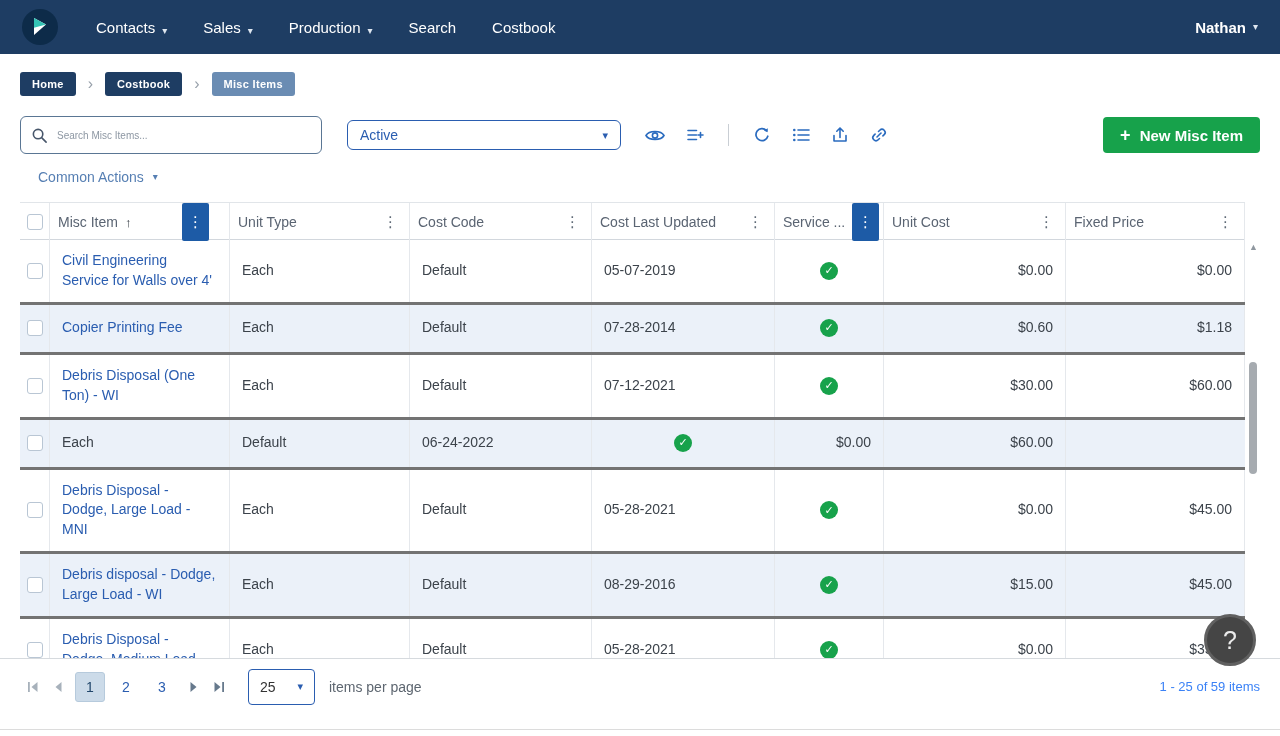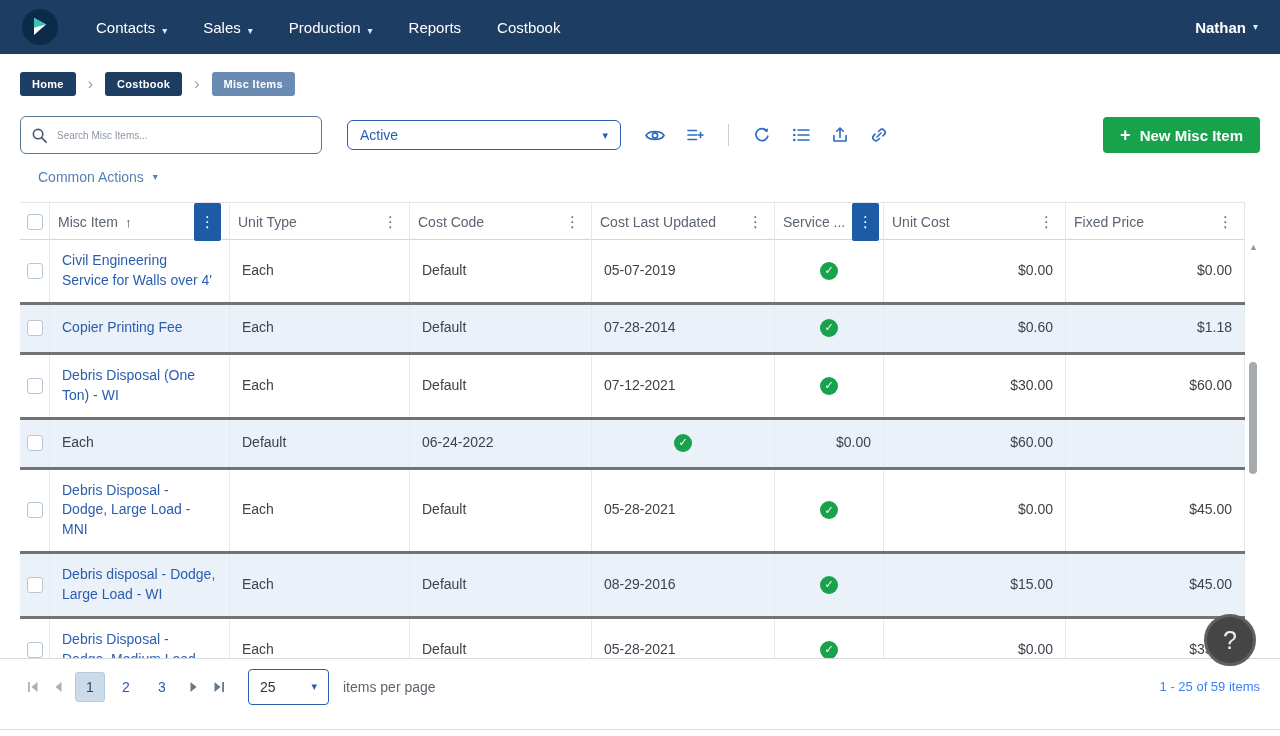--- a/index.html
+++ b/index.html
@@ -77,21 +77,21 @@
 
   
   .pager { border-top:1px solid #d6dade; height:56px; display:flex; align-items:center;
            padding:0 20px; background:#fff; margin-top:0; }
   .pg-btn { background:none; border:none; cursor:pointer; padding:4px 6px; display:flex; align-items:center; }
   .pg-btn.disabled { color:#a7b1bb; }
   .pg-btn.enabled { color:#66798c; }
   .pg-num { width:30px; height:30px; border:none; background:none; font-size:14px; color:#2a5db0;
             cursor:pointer; border-radius:3px; margin:0 3px; font-family:inherit; }
   .pg-num.current { background:#ccdbe9; color:#21466b; border:1px solid #b6cadc; }
-  .page-size { width:81px; height:36px; margin-left:16px; border:1px solid #2a5db0; border-radius:4px;
+  .page-size { width:67px; height:36px; margin-left:16px; border:1px solid #2a5db0; border-radius:4px;
                display:flex; align-items:center; justify-content:space-between; padding:0 11px;
                font-size:14px; color:#333; cursor:pointer; }
   .page-size .caret { color:#2a5db0; font-size:11px; }
   .per-page-label { margin-left:14px; color:#5d6670; font-size:14px; }
   .range-label { margin-left:auto; color:#3b82f6; font-size:13px; }
 
   .help-fab { position:fixed; right:24px; top:614px; width:52px; height:52px; border-radius:50%;
               background:#454545; border:3px solid #606060; color:#ececec; font-size:25px;
               display:flex; align-items:center; justify-content:center; cursor:pointer; z-index:50;
               font-family:inherit; }
@@ -118,21 +118,21 @@
     </span>
     <span class="navitem">
       <span>Sales</span>
       <span class="caret">▾</span>
     </span>
     <span class="navitem">
       <span>Production</span>
       <span class="caret">▾</span>
     </span>
     <span class="navitem">
-      <span>Reports</span>
+      <span>Search</span>
     </span>
     <span class="navitem">
       <span>Costbook</span>
     </span>
   </nav>
   <span class="usermenu">
     <span>Nathan</span>
     <span class="caret">▾</span>
   </span>
 </header>
@@ -212,21 +212,21 @@
   <span>Common Actions</span>
   <span class="caret">▾</span>
 </div>
 
 
 <div class="table-wrap">
   <div class="thead grid-row">
     <div class="th c-check">
       <span class="checkbox"></span>
     </div>
-    <div class="th" style="padding-right:8px;">
+    <div class="th" style="padding-right:20px;">
       <span class="label">Misc Item</span>
       <span class="sort-icon">↑</span>
       <button class="kebab boxed">⋮</button>
     </div>
     <div class="th">
       <span class="label">Unit Type</span>
       <button class="kebab">⋮</button>
     </div>
     <div class="th">
       <span class="label">Cost Code</span>

